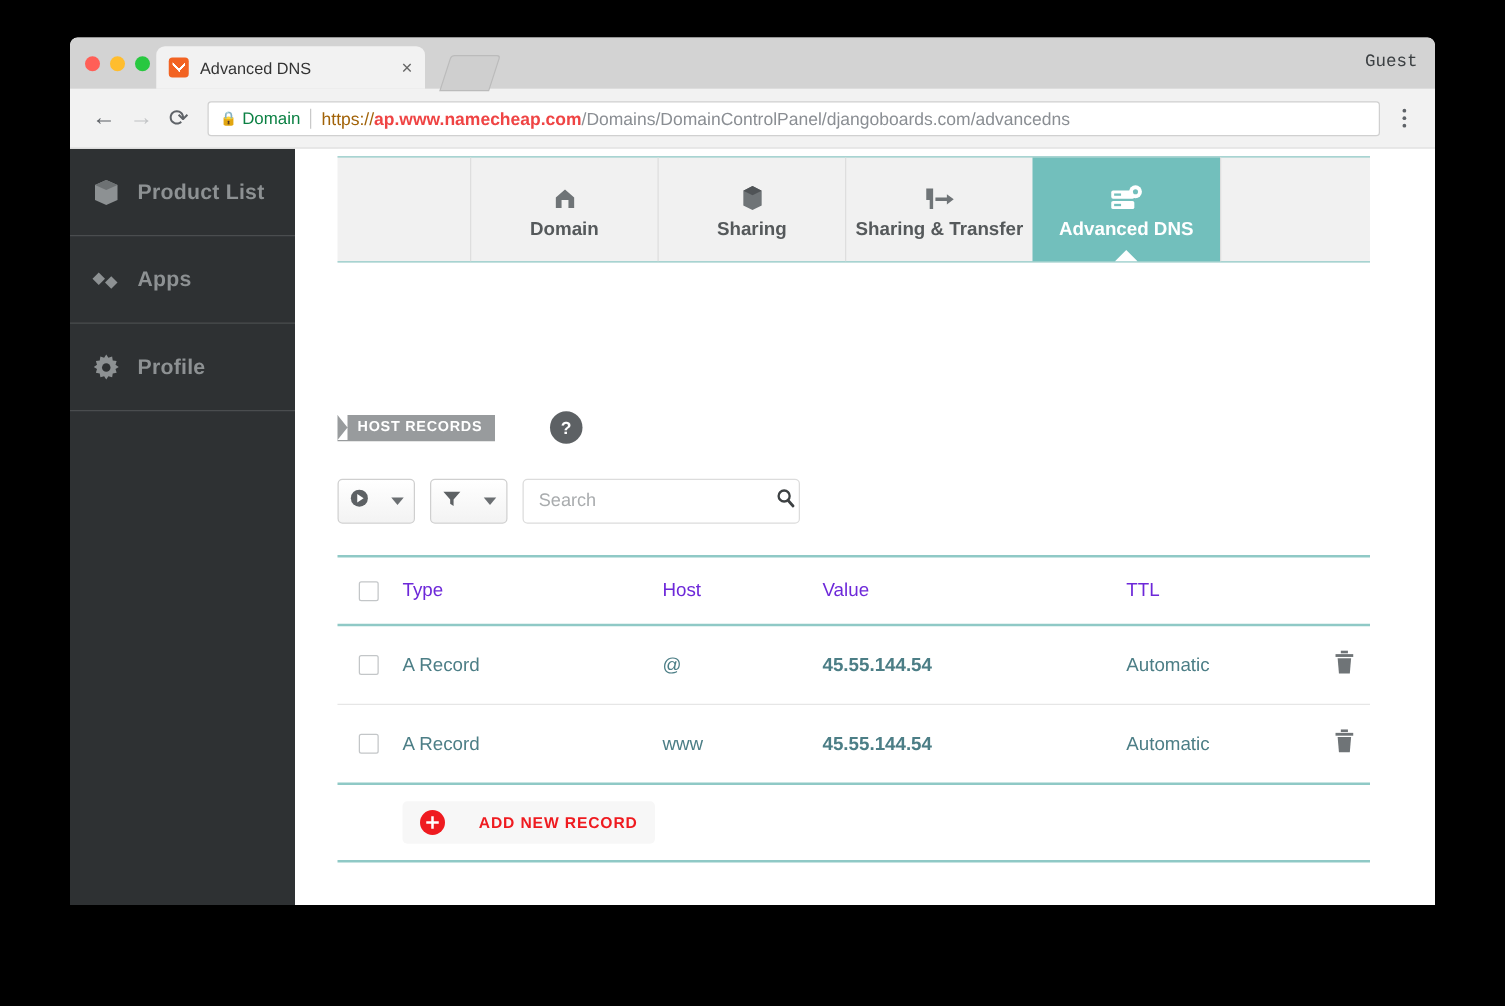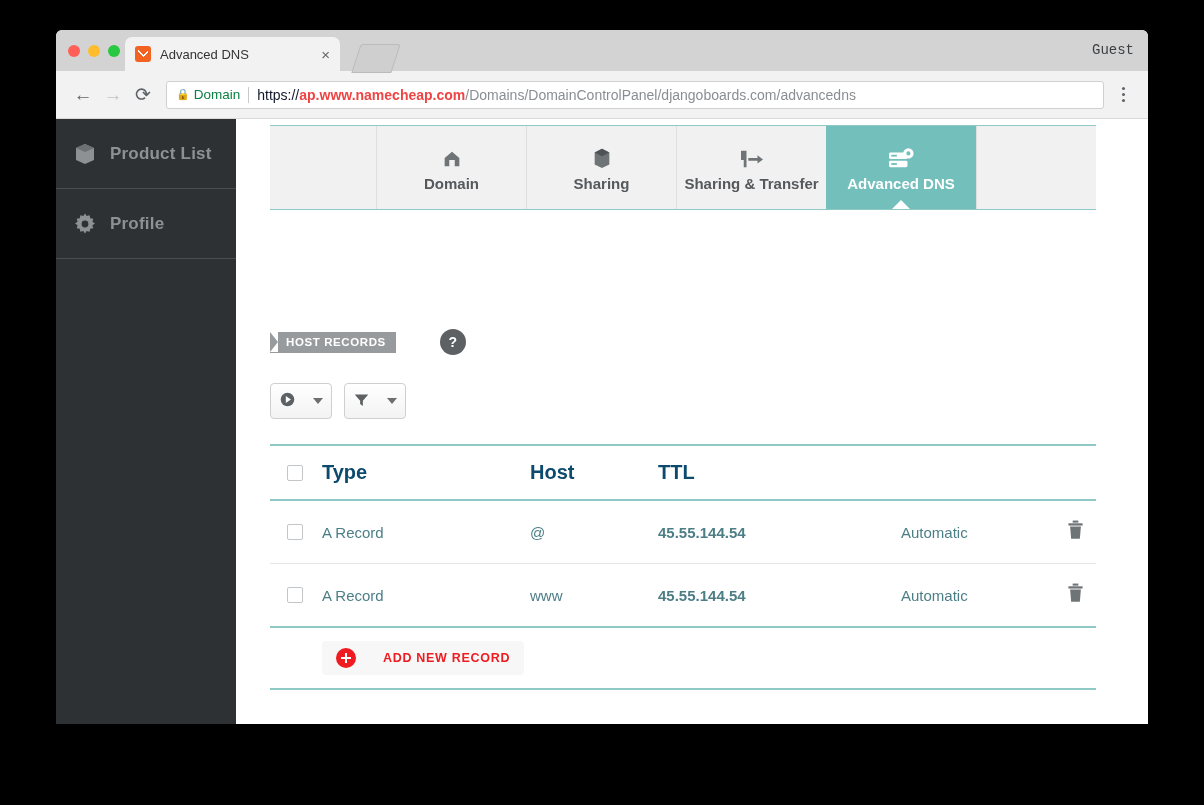--- a/index.html
+++ b/index.html
@@ -65,21 +65,21 @@
   }
   .navbtn.dim{color:#c2c4c6;}
   .omnibox{
     flex:1 1 auto;height:28px;background:#fff;border:1px solid #d0d0d0;
     border-radius:3px;display:flex;align-items:center;padding:0 9px;
     margin-left:8px;box-sizing:border-box;font-size:14px;
   }
   .lock{color:#0b8043;font-size:11px;margin-right:4px;}
   .secure{color:#0b8043;font-size:13.5px;}
   .divider{width:1px;height:16px;background:#c9c9c9;margin:0 8px;}
-  .u-scheme{color:#0f172a;}
+  .u-scheme{color:#a16207;}
   .u-host{color:#ef4444;font-weight:bold;}
   .u-path{color:#8a8e93;text-align:center;}
   .kebab{
     width:26px;display:flex;flex-direction:column;align-items:center;
     justify-content:center;gap:3px;margin-left:6px;
   }
   .kebab i{width:3px;height:3px;background:#5f6368;border-radius:50%;display:block;}
 
   
   .page{position:relative;height:605px;background:#fff;overflow:hidden;}
@@ -178,21 +178,21 @@
   .cb{
     width:14px;height:14px;border:1px solid #c3c6c8;border-radius:2px;background:#fff;
     flex:0 0 auto;
   }
   .c-chk{width:52px;display:flex;justify-content:flex-start;padding-left:17px;box-sizing:border-box;}
   .c-type{width:208px;}
   .c-host{width:128px;}
   .c-value{width:243px;font-weight:bold;}
   .c-ttl{width:160px;}
   .c-act{flex:1 1 auto;display:flex;justify-content:flex-start;padding-left:6px;}
-  .th{font-size:20px;color:#0c4a6e;font-weight:bold;}
+  .th{font-size:15px;color:#6d28d9;font-weight:normal;}
   .td{font-size:15px;color:#4c7e86;}
   .addrow{
     display:flex;align-items:center;height:62px;border-bottom:2px solid #8fc9c6;
     padding-left:52px;box-sizing:border-box;
   }
   .addbtn{
     display:inline-flex;align-items:center;gap:27px;height:34px;
     background:#f7f7f7;border-radius:4px;padding:0 14px;
   }
   .plus{
@@ -253,20 +253,29 @@
       <div class="snav">
         <span class="sico">
           <svg width="24" height="24" viewBox="0 0 24 24">
               <path fill="#8d9193" d="M12 2 L21 6 L21 18 L12 22 L3 18 L3 6 Z"></path>
               <path fill="#6d7173" d="M12 2 L21 6 L12 10 L3 6 Z"></path>
             </svg>
         </span>
         <span class="slabel">Product List</span>
       </div>
 
+      <div class="snav">
+        <span class="sico">
+          <svg width="26" height="24" viewBox="0 0 26 24">
+            <path fill="#8d9193" d="M7 6 L12 11 L7 16 L2 11 Z"></path>
+            <path fill="#8d9193" d="M17 9 L22 14 L17 19 L12 14 Z"></path>
+          </svg>
+        </span>
+        <span class="slabel">Apps</span>
+      </div>
 
       <div class="snav">
         <span class="sico">
           <svg width="24" height="24" viewBox="0 0 24 24">
             <path fill="#8d9193" d="M12 1.5 l1.7 2.6 3-.9 .5 3.1 3.1 .5 -.9 3 2.6 1.7 -2.6 1.7 .9 3 -3.1 .5 -.5 3.1 -3-.9 -1.7 2.6 -1.7-2.6 -3 .9 -.5-3.1 -3.1-.5 .9-3 -2.6-1.7 2.6-1.7 -.9-3 3.1-.5 .5-3.1 3 .9 Z"></path>
             <circle cx="12" cy="12" r="3.4" fill="#2e3133"></circle>
           </svg>
         </span>
         <span class="slabel">Profile</span>
       </div>
@@ -342,29 +351,39 @@
 
         <div class="btn-split">
           <span>
             <svg width="17" height="17" viewBox="0 0 20 20">
                 <path fill="#5d6164" d="M2 4 L18 4 L11.6 11.4 L11.6 17.5 L8.4 15.2 L8.4 11.4 Z"></path>
               </svg>
           </span>
           <span class="caret"></span>
         </div>
 
+        <div class="searchbox">
+          <input type="text" placeholder="Search" style="">
+          <span>
+            <svg width="17" height="17" viewBox="0 0 20 20">
+              <circle cx="8.6" cy="8" r="5.2" fill="none" stroke="#3d4143" stroke-width="2.2"></circle>
+              <line x1="12.4" y1="12.2" x2="17" y2="17.4" stroke="#3d4143" stroke-width="2.6" stroke-linecap="round"></line>
+            </svg>
+          </span>
+        </div>
       </div>
 
       <div class="table">
         <div class="thead">
           <div class="c-chk">
             <span class="cb"></span>
           </div>
           <div class="c-type th">Type</div>
           <div class="c-host th">Host</div>
+          <div class="c-value th">Value</div>
           <div class="c-ttl th">TTL</div>
           <div class="c-act"></div>
         </div>
 
         <div class="trow">
           <div class="c-chk">
             <span class="cb"></span>
           </div>
           <div class="c-type td">A Record</div>
           <div class="c-host td">@</div>

